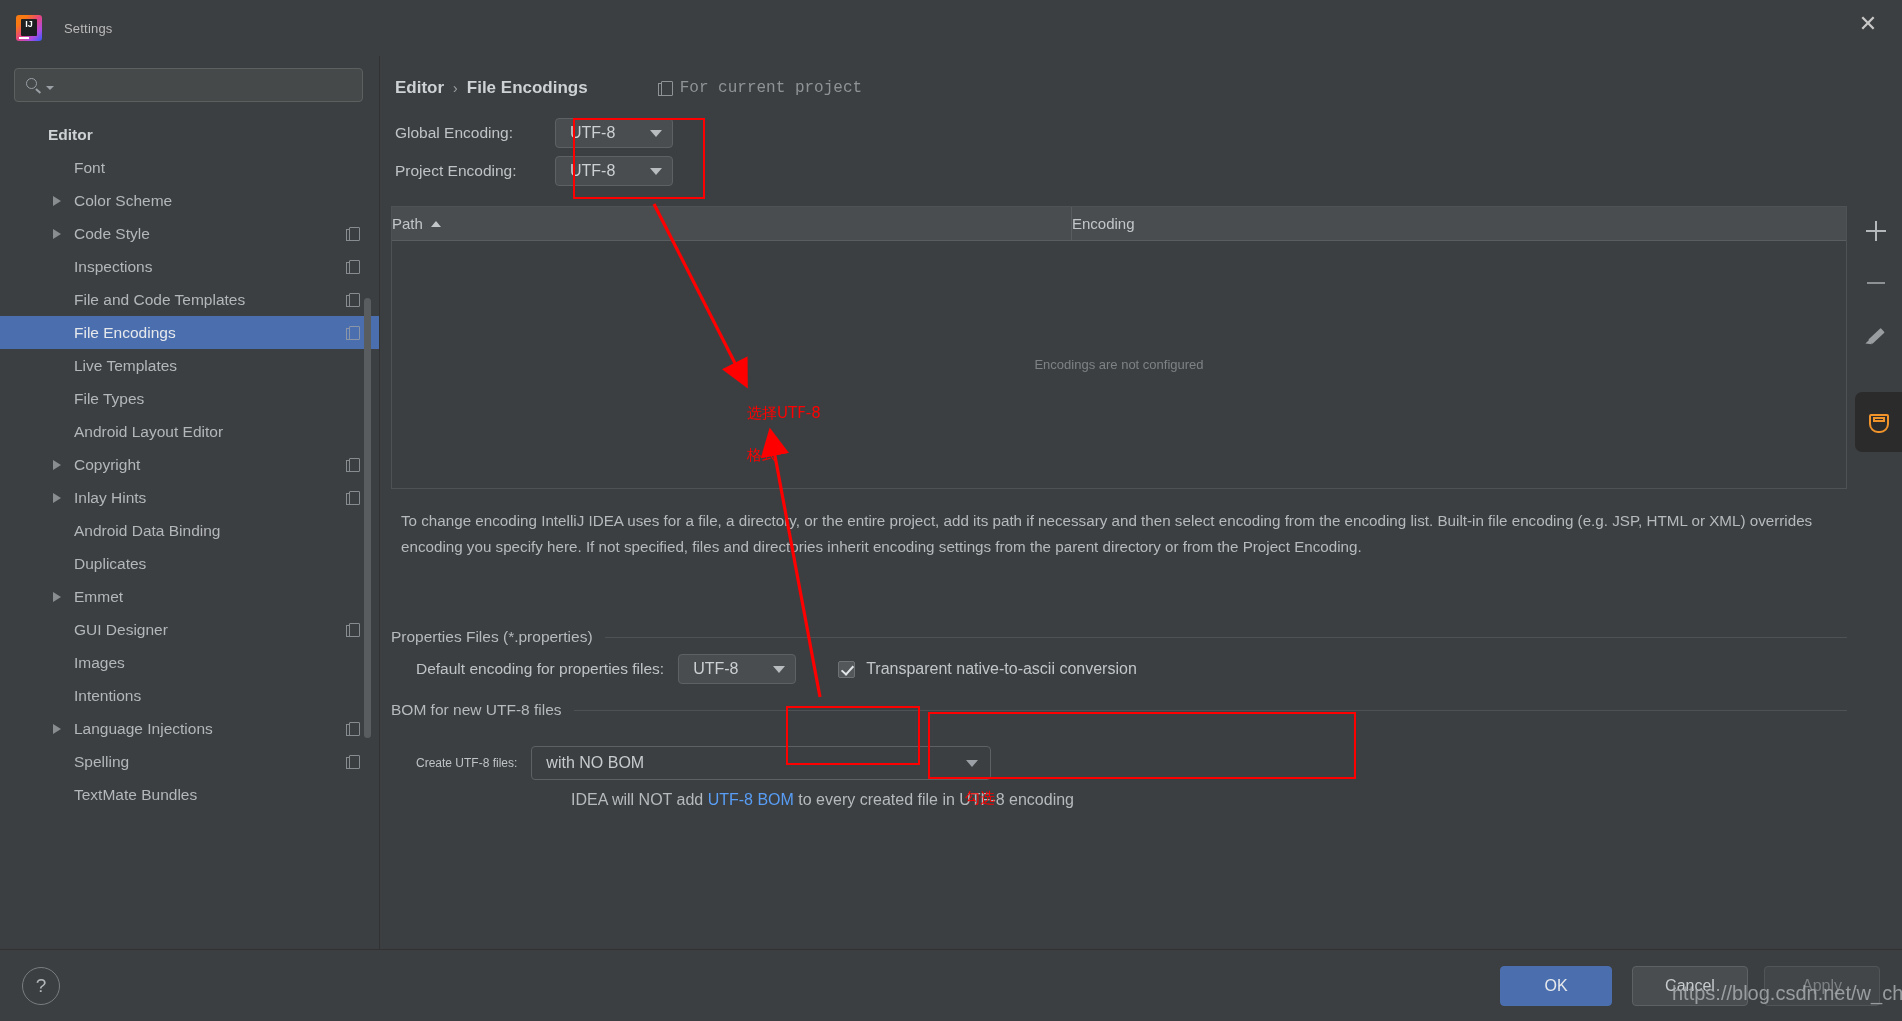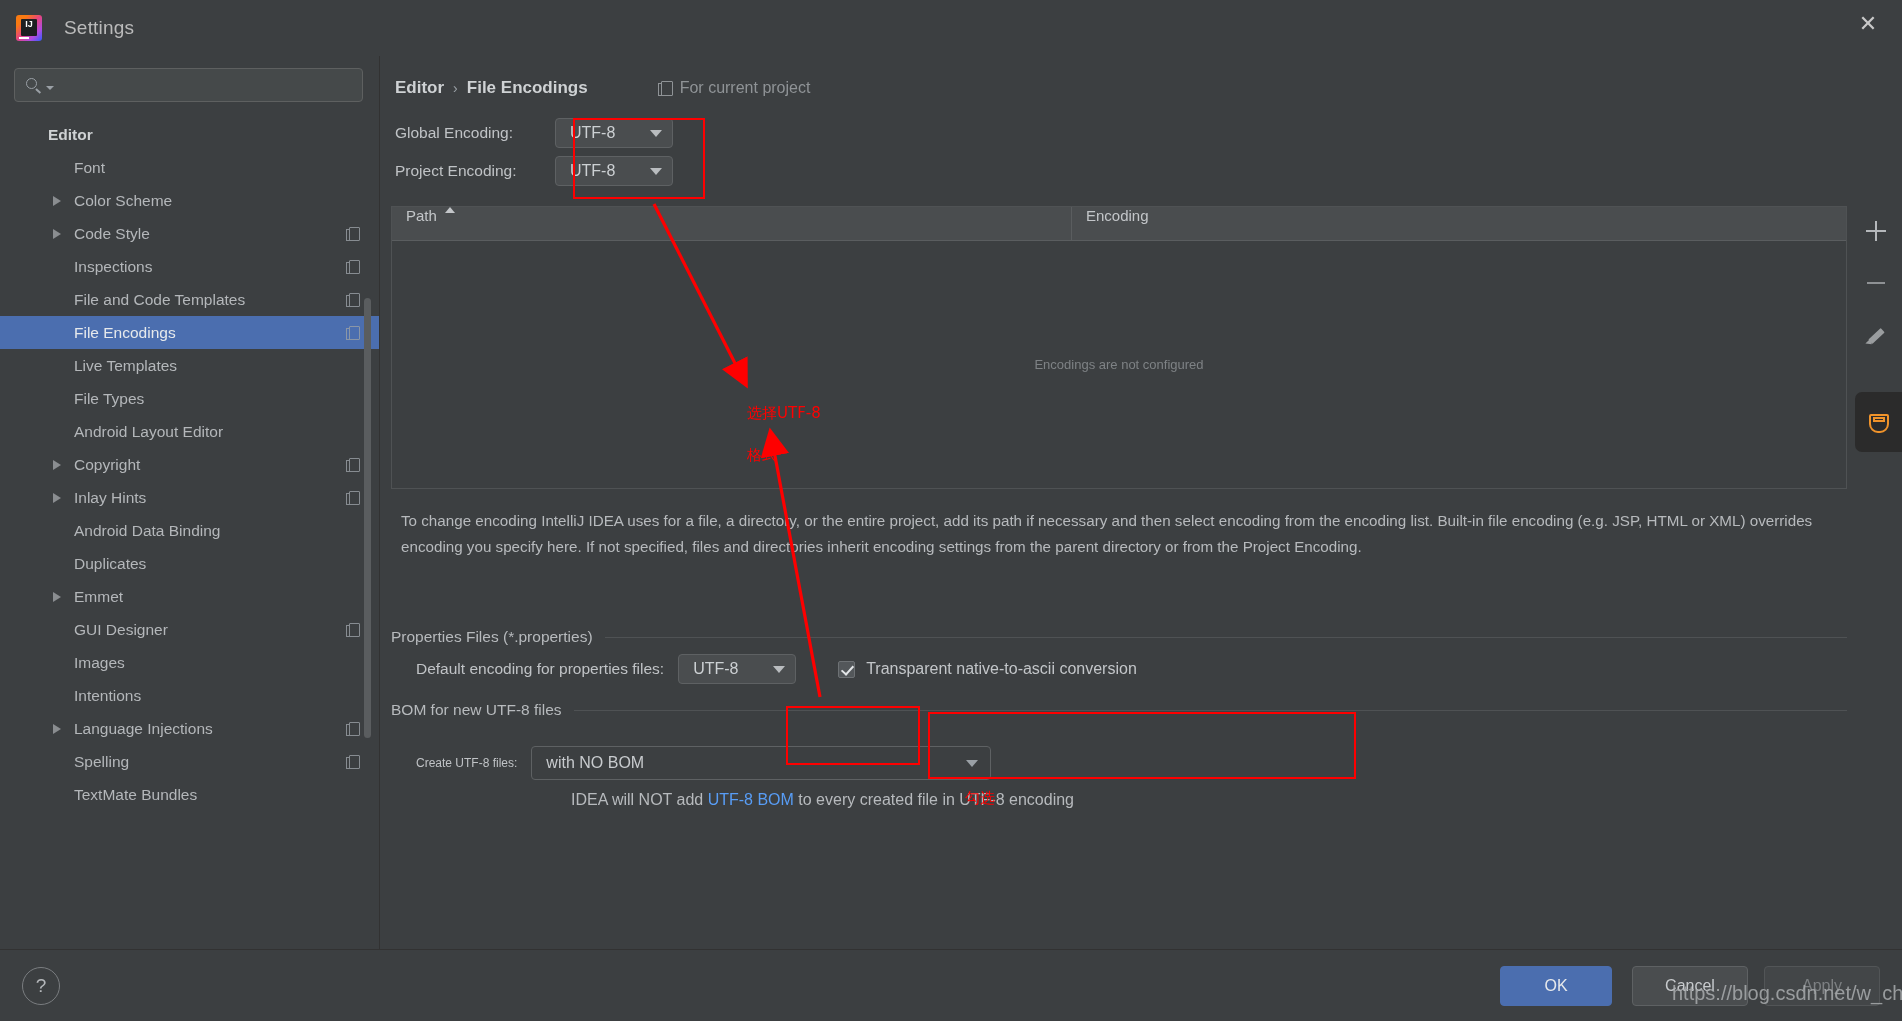--- a/index.html
+++ b/index.html
@@ -23,21 +23,21 @@
     background: linear-gradient(135deg,#f97a12 0%,#f97a12 22%,#e8457b 48%,#b14be0 75%,#2e5cff 100%);
   }
   .app-logo .ij-inner {
     position: absolute; left: 5px; top: 4px; width: 16px; height: 17px;
     background: #1d1f21; border-radius: 1px;
     color: #ffffff; font-size: 9px; font-weight: bold; line-height: 11px; text-align: center;
     font-family: "Liberation Sans", sans-serif;
   }
   .app-logo .ij-bar { position: absolute; left: 3px; bottom: 2px; width: 10px; height: 2px; background: #fff; }
   .title-text {
-    margin-left: 22px; color: #bbbbbb; font-size: 19px; letter-spacing: .2px;
+    margin-left: 22px; color: #bbbbbb; font-size: 13px; letter-spacing: .2px;
   }
   .close-btn {
     position: absolute; right: 18px; top: 8px; width: 32px; height: 32px;
     color: #c9c9c9; font-size: 22px; line-height: 32px; text-align: center; cursor: pointer;
   }
 
   
   .sidebar {
     position: absolute; left: 0; top: 56px; width: 380px; height: 893px;
     background: #3c3f41; border-right: 1px solid #323232;
@@ -104,21 +104,21 @@
     position: absolute; left: 381px; top: 56px; width: 1521px; height: 893px;
     background: #3c3f41; padding: 22px 0 0 0;
   }
   .breadcrumb {
     display: flex; align-items: center; margin-left: 14px; color: #cfd2d4; font-size: 17px;
   }
   .crumb-sep { margin: 0 9px; color: #9aa0a6; font-size: 14px; }
   .crumb-1 { color: #cfd2d4; font-weight: bold; }
   .crumb-2 { color: #cfd2d4; font-weight: bold; }
   .for-project {
-    margin-left: 70px; color: #8f9396; font-size: 16px; display: flex; align-items: center;
+    margin-left: 70px; color: #8f9396; font-size: 16px; display: flex; align-items: center; font-family: Liberation Mono, monospace;
   }
   .copy-icon {
     width: 14px; height: 15px; position: relative; margin-right: 8px; display: inline-block;
   }
   .copy-icon::before {
     content: ""; position: absolute; left: 3px; top: 0; width: 10px; height: 13px;
     border: 1.3px solid #8f9396; border-radius: 1px;
   }
   .copy-icon::after {
     content: ""; position: absolute; left: 0; top: 2px; width: 3px; height: 11px;
@@ -146,21 +146,21 @@
   }
   .ann-svg { position: absolute; left: 0; top: 0; width: 1902px; height: 1021px; pointer-events: none; }
 
   
   .table-wrap {
     position: absolute; left: 10px; top: 150px; width: 1456px; height: 283px;
     border: 1px solid #4f5254; background: #3c3f41;
   }
   .thead { display: flex; height: 34px; background: #4a4d4f; border-bottom: 1px solid #5a5d5f; }
   .th {
-    color: #c3c6c9; font-size: 15px; display: flex; padding-left: 14px;
+    color: #c3c6c9; font-size: 15px; display: flex; align-items: center; 
   }
   .th.path { width: 680px; border-right: 1px solid #5a5d5f; }
   .th.enc { flex: 1; }
   .sort-asc {
     width: 0; height: 0; margin-left: 8px;
     border-left: 5px solid transparent; border-right: 5px solid transparent; border-bottom: 6px solid #c3c6c9;
   }
   .tbody {
     height: 247px; display: flex; align-items: center; justify-content: center;
     color: #7e8285; font-size: 13px;

